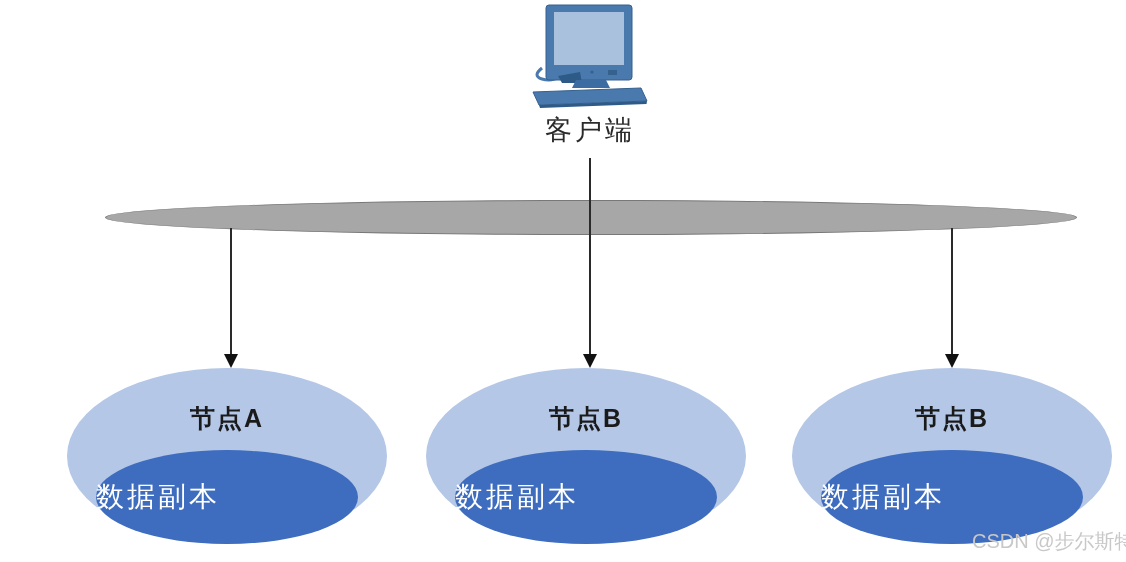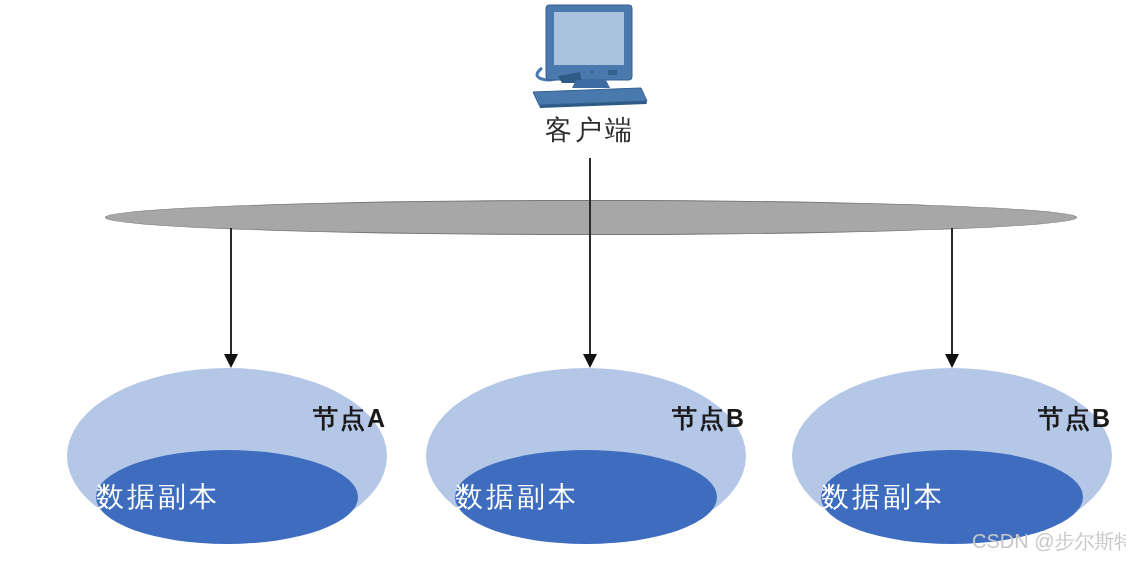--- a/index.html
+++ b/index.html
@@ -85,21 +85,21 @@
   }
   .node-a  { left: 47px; }
   .node-b1 { left: 406px; }
   .node-b2 { left: 772px; }
 
   .node-label {
     position: absolute;
     top: 34px;
     left: 0;
     width: 100%;
-    text-align: right;
+    text-align: center;
     font-size: 25px;
     font-weight: bold;
     letter-spacing: 2px;
     color: #1a1a1a;
   }
 
   .replica {
     position: absolute;
     left: 29px;
     bottom: 0px;

